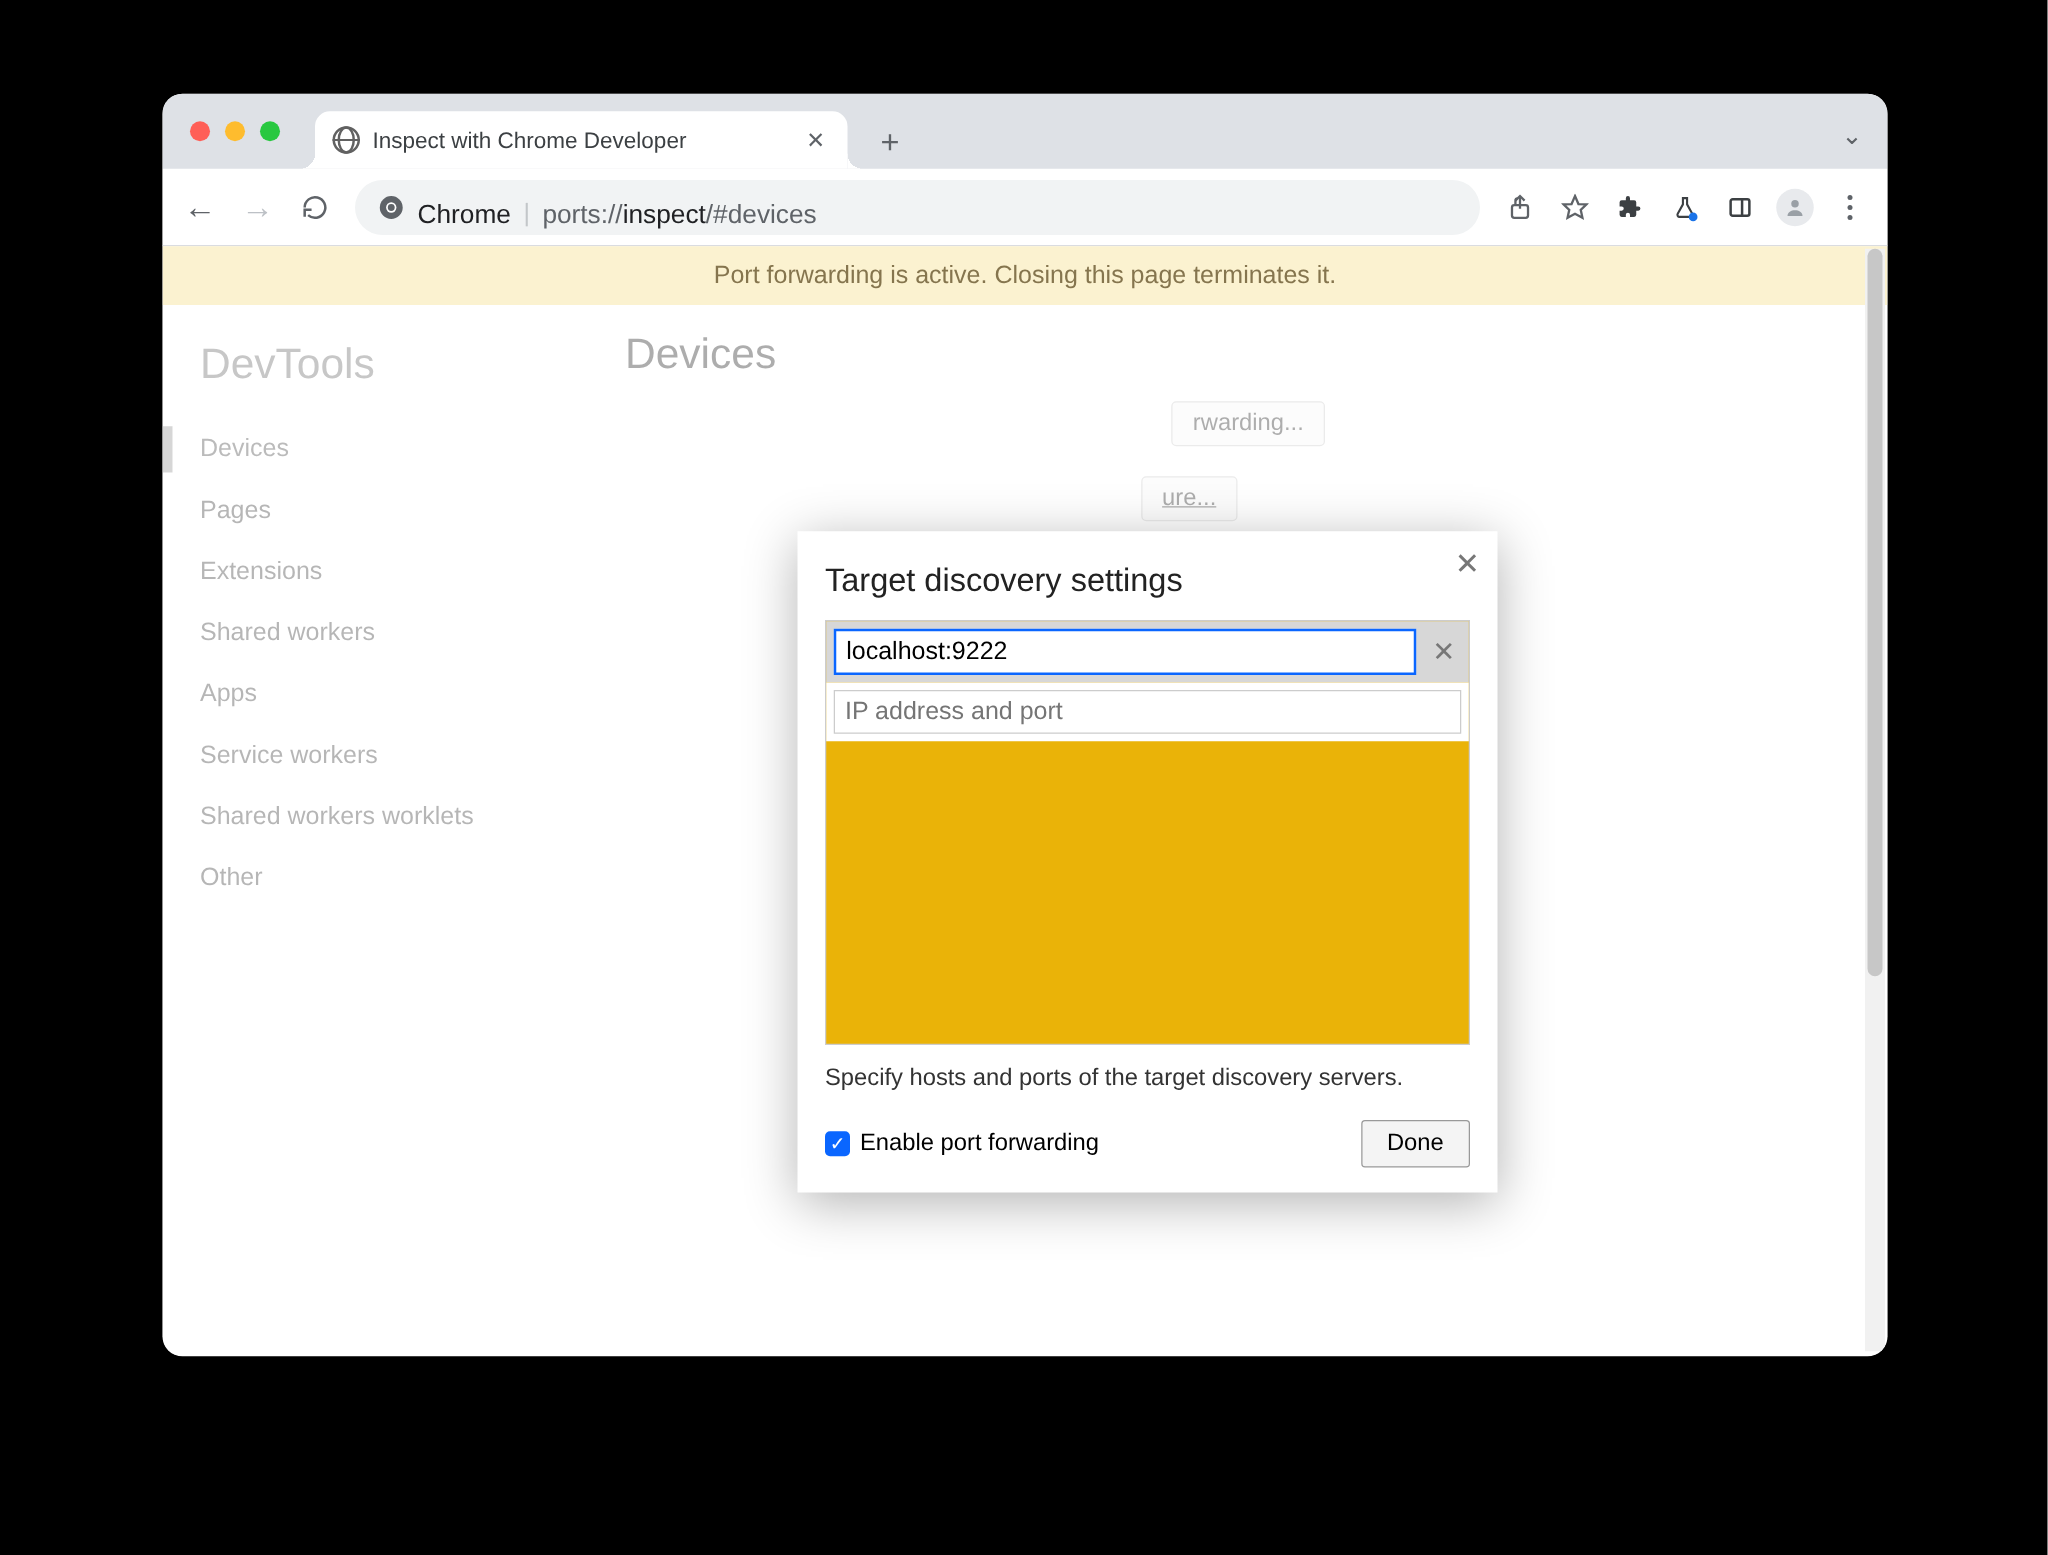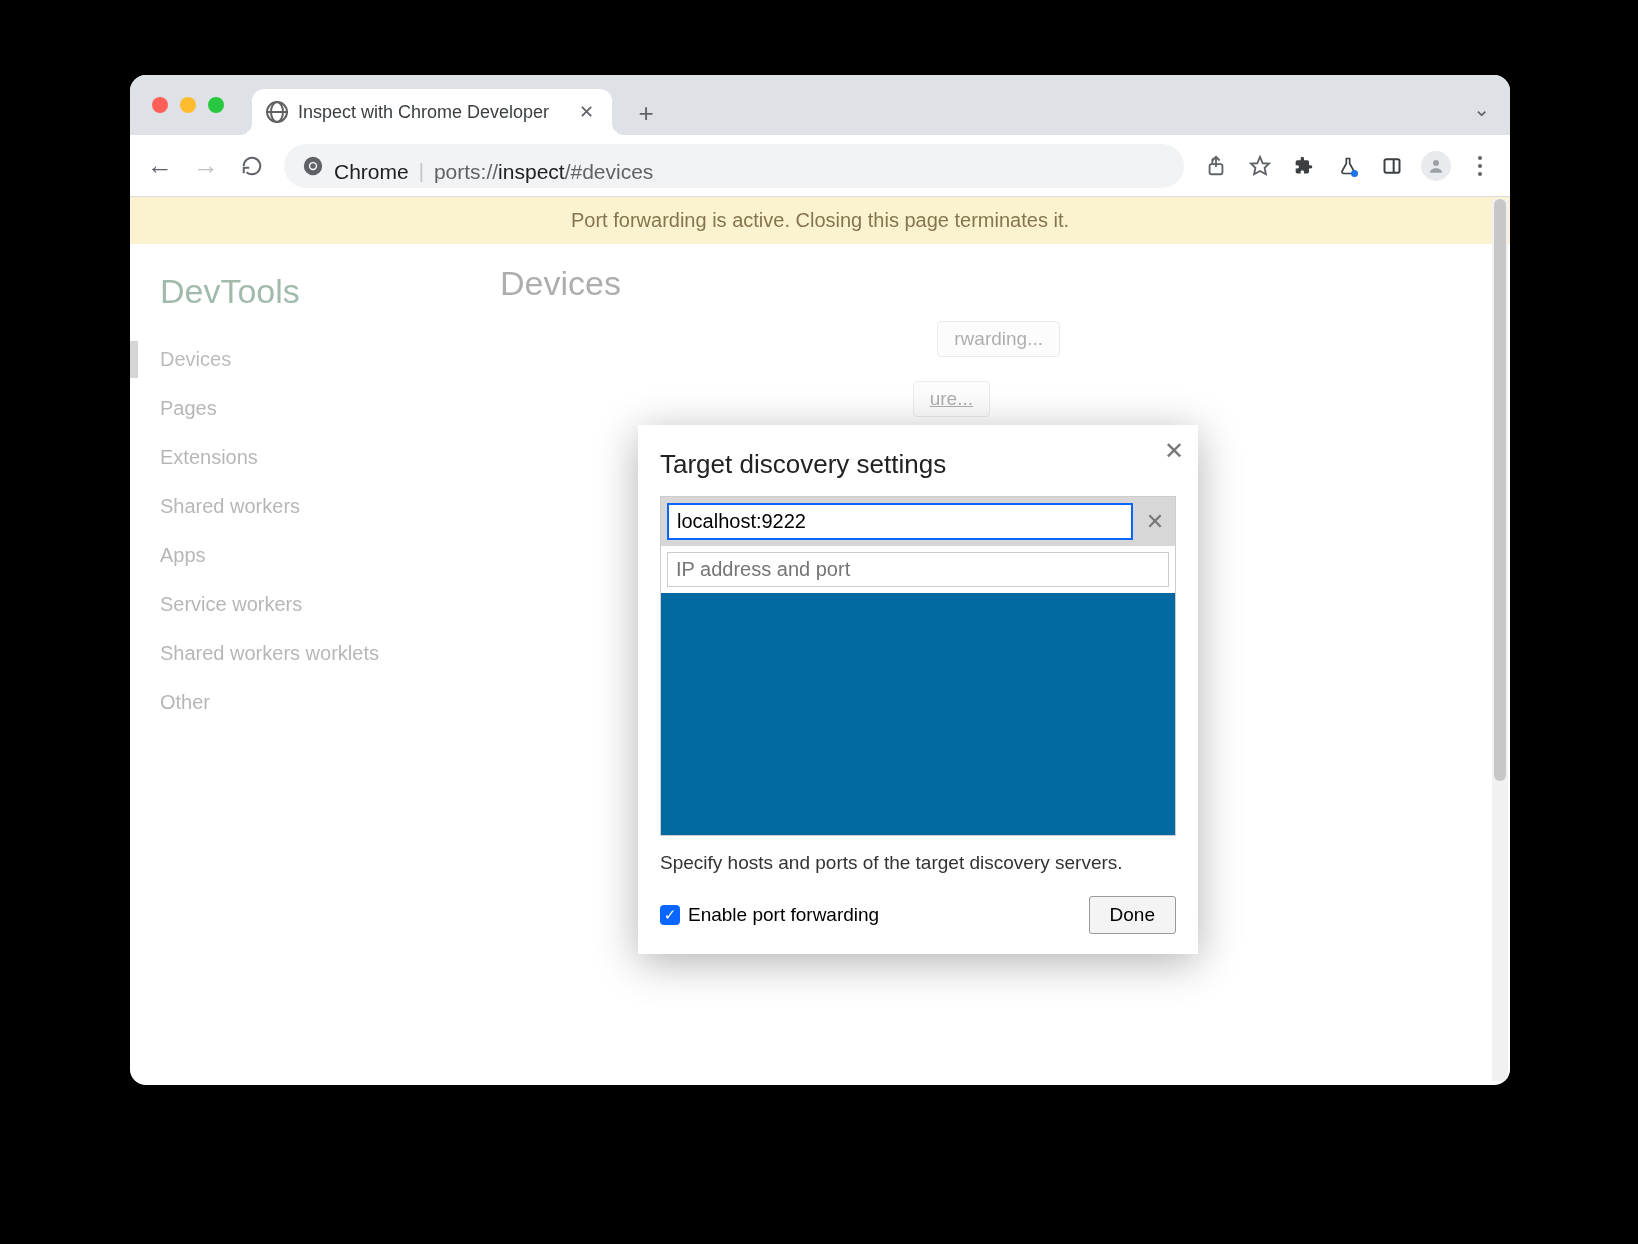--- a/index.html
+++ b/index.html
@@ -4,21 +4,21 @@
 <style>
 * { box-sizing: border-box; margin: 0; padding: 0; }
 body { background: #000; font-family: -apple-system, BlinkMacSystemFont, "Segoe UI", Arial, sans-serif; width: 1638px; height: 1244px; position: relative; }
 .browser-window { position: absolute; left: 130px; top: 75px; width: 1380px; height: 1010px; background: #fff; border-radius: 16px; overflow: hidden; box-shadow: 0 30px 80px rgba(0,0,0,0.5); }
 .tabbar { height: 60px; background: #dee1e6; display: flex; align-items: flex-end; padding-left: 22px; position: relative; }
 .win-controls { display: flex; gap: 12px; align-items: center; padding-bottom: 22px; padding-right: 28px; }
 .win-dot { width: 16px; height: 16px; border-radius: 50%; }
 .win-close { background: #ff5f57; }
 .win-min  { background: #febc2e; }
 .win-max  { background: #28c840; }
-.tab { background: #fff; height: 46px; border-radius: 12px 12px 0 0; display: flex; align-items: center; padding: 0 14px; gap: 10px; width: 360px; position: relative; }
+.tab { background: #fff; height: 46px; border-radius: 12px 12px 0 0; display: flex; align-items: center; padding: 0 14px; gap: 10px; width: 426px; position: relative; }
 .tab::before, .tab::after { content: ""; position: absolute; bottom: 0; width: 12px; height: 12px; background: radial-gradient(circle at 12px 0, transparent 12px, #fff 12px); }
 .tab::before { left: -12px; transform: scaleX(-1); }
 .tab::after { right: -12px; }
 .favicon { width: 22px; height: 22px; border: 2px solid #616161; border-radius: 50%; position: relative; flex-shrink: 0; }
 .favicon::before { content: ""; position: absolute; inset: -2px; border-radius: 50%; background: linear-gradient(transparent 45%, #616161 45%, #616161 55%, transparent 55%); }
 .favicon::after { content: ""; position: absolute; left: 50%; top: -2px; bottom: -2px; width: 10px; transform: translateX(-50%); border: 2px solid #616161; border-radius: 50%; }
 .tab-title { font-size: 18px; color: #3c4043; white-space: nowrap; overflow: hidden; flex: 1; }
 .tab-close { font-size: 18px; color: #5f6368; cursor: pointer; padding: 2px 4px; }
 .new-tab { width: 36px; height: 36px; display: flex; align-items: center; justify-content: center; font-size: 26px; color: #5f6368; margin-left: 16px; margin-bottom: 4px; cursor: pointer; }
 .tabbar-right { position: absolute; right: 20px; bottom: 14px; }
@@ -34,37 +34,37 @@
 .omnibox-text .sep { color: #c3c6c9; margin: 0 10px; font-size: 20px; }
 .toolbar-icons { display: flex; align-items: center; gap: 4px; }
 .ticon { width: 40px; height: 40px; display: flex; align-items: center; justify-content: center; cursor: pointer; color: #5f6368; font-size: 22px; }
 .avatar { width: 30px; height: 30px; border-radius: 50%; background: #e8eaed; display:flex;align-items:center;justify-content:center; }
 .menu-dots { display:flex;flex-direction:column;gap:4px;}
 .menu-dots span { width:4px;height:4px;border-radius:50%;background:#5f6368;}
 .banner { background: #fbf2d0; color: #85754e; text-align: center; padding: 12px; font-size: 20px; }
 .content-area { position: relative; display: flex; height: calc(100% - 170px); }
 .content-area::after { content:""; position:absolute; inset:0; background:rgba(255,255,255,0.6); pointer-events:none; }
 .sidebar { width: 340px; padding: 28px 0 0 30px; }
-.sidebar h1 { font-weight: 400; font-size: 34px; color: #14532d; margin-bottom: 24px; }
+.sidebar h1 { font-weight: 400; font-size: 34px; color: #737373; margin-bottom: 24px; }
 .side-item { font-size: 20px; color: #4a4a4a; padding: 13px 0; cursor: pointer; }
 .side-item.active { color: #555; position:relative; }
 .side-item.active::before { content:""; position:absolute; left:-30px; top:6px; bottom:6px; width:8px; background:#999; }
 .main { flex: 1; padding: 20px 30px; font-size: 20px; color: #333; position:relative; }
 .main h2 { font-weight:400; font-size: 34px; margin-bottom: 18px; }
 .cfg-row { display:flex; align-items:flex-start; gap:14px; margin-bottom:18px; }
 .fake-button { border:1px solid #ccc; background:#f7f7f7; padding:6px 16px; border-radius:4px; font-size:19px; cursor:pointer; color:#333; }
 .openbtn { position:absolute; top: 358px; left: 482px; }
 .trace-link { position:absolute; top:364px; left:620px; color:#1a73e8; font-size:19px; display:flex; gap:10px; align-items:center; }
 .info-i { width:20px;height:20px;border-radius:50%;background:#c0c0c0;color:#fff;display:flex;align-items:center;justify-content:center;font-size:14px;font-weight:bold;font-style:italic;font-family:serif; }
 .partial-text { position:absolute; top: 480px; left: 428px; font-size:19px; color:#4a4a4a; line-height: 1.45; }
 .modal { position: absolute; left: 508px; top: 350px; width: 560px; background: #fff; box-shadow: 0 8px 40px rgba(0,0,0,0.3); z-index: 100; }
 .modal-close { position:absolute; right:14px; top:12px; font-size:24px; color:#777; cursor:pointer; }
 .modal-body { padding: 24px 22px 20px; }
 .modal-title { font-size: 26px; color:#222; margin-bottom: 16px; }
-.target-list { border:1px solid #ccc; height: 340px; background:#0369a1; margin-bottom:14px; }
+.target-list { border:1px solid #ccc; height: 340px; background:#eab308; margin-bottom:14px; }
 .target-row { display:flex; align-items:center; background:#d7d7d7; padding:6px; gap:8px; }
 .target-input { flex:1; border:2px solid #0a66ff; padding:5px 8px; font-size:20px; background:#fff; outline:none; }
 .target-row .row-x { width:28px;text-align:center;font-size:22px;color:#777;cursor:pointer; }
 .target-row.empty { background:#fff; padding: 6px; }
 .target-row.empty .placeholder-input { flex:1; border:1px solid #ccc; padding:5px 8px; font-size:20px; color:#888; background:#fff; }
 .modal-help { font-size:19px; color:#333; line-height:1.35; margin-bottom: 20px; }
 .modal-footer { display:flex; align-items:center; justify-content:space-between; }
 .chk-label { display:flex; align-items:center; gap:8px; font-size:19px; }
 .chk { width:20px; height:20px; background:#0a66ff; border-radius:4px; display:flex;align-items:center;justify-content:center;color:#fff;font-size:15px; }
 .done-btn { border:1px solid #999; background:#f4f4f4; padding:7px 20px; font-size:19px; cursor:pointer; border-radius:3px; }

